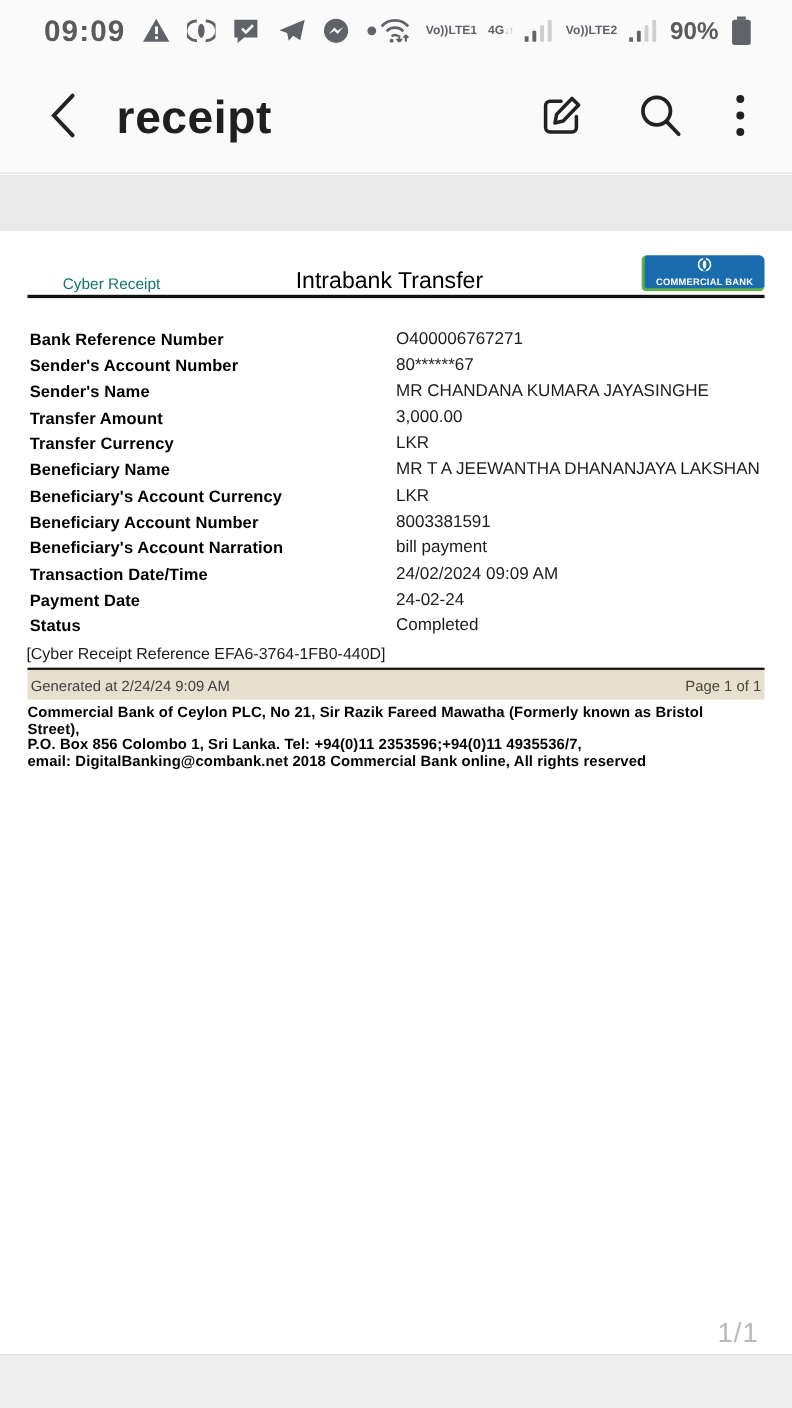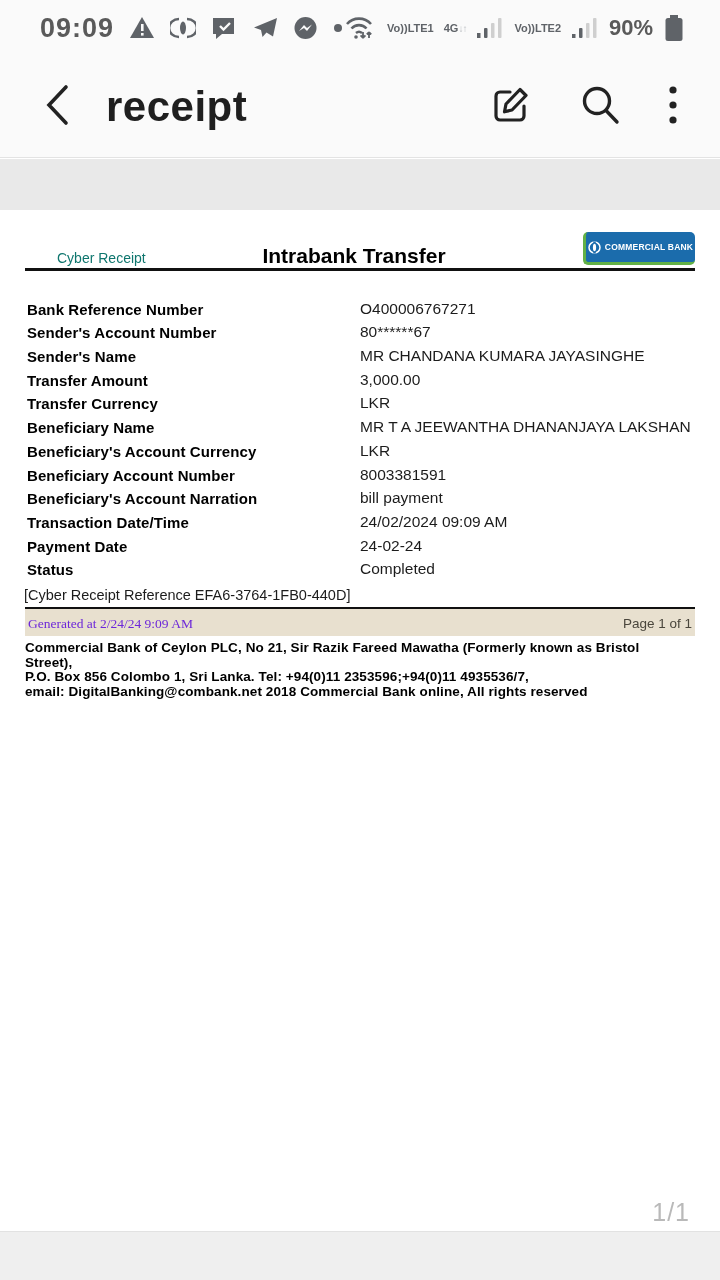--- a/index.html
+++ b/index.html
@@ -49,47 +49,47 @@
   .navbar { left:0; top:1231px; width:720px; height:49px; background:#efefef; border-top:1px solid #e2e2e2; }
 
   
   .page { left:0; top:210px; width:720px; height:1021px; background:#ffffff; }
 
   .doc-head {
     position:absolute; left:25px; top:22px; width:670px; height:36px;
     display:flex; align-items:center;
   }
   .doc-type { position:absolute; left:32px; bottom:2px; font-size:14px; color:#0f766e; }
-  .doc-title { position:absolute; left:0; right:12px; text-align:center; bottom:0px; font-size:21px; font-weight:700; color:#000; }
+  .doc-title { position:absolute; left:0; right:12px; text-align:center; bottom:0px; font-size:21px; font-weight:400; color:#000; }
   .doc-logo {
     position:absolute; right:0; top:0;
     width:112px; height:33px;
     background:#1b6cac;
     border-radius:5px;
     border-left:3px solid #62b146;
     border-bottom:3px solid #62b146;
-    display:flex; align-items:center; justify-content:center; gap:4px;
+    display:flex; align-items:center; justify-content:center; gap:4px;flex-direction:column;
   }
   .doc-logo .logo-text { color:#ffffff; font-size:8.5px; font-weight:700; letter-spacing:0.2px; white-space:nowrap; }
   .rule-1 { position:absolute; left:25px; top:58px; width:670px; height:3px; background:#111; }
 
   .fields { position:absolute; left:27px; top:84px; width:668px; }
   .field-row { display:flex; align-items:flex-end; height:23.7px; }
   .field-label { width:333px; font-size:15px; font-weight:700; color:#000; letter-spacing:0.1px; }
   .field-value { flex:1; font-size:15.5px; color:#1c1c1c; }
 
   .ref-line { position:absolute; left:24px; top:377px; font-size:14.5px; color:#1c1c1c; }
 
   .gen-bar {
     position:absolute; left:25px; top:397px; width:670px; height:29px;
     background:#e8e0cf; border-top:2.5px solid #111;
     display:flex; align-items:center; justify-content:space-between;
     padding:2px 3px 0 3px;
   }
-  .gen-left { font-size:13.5px; color:#6d28d9;font-family:Liberation Serif, serif; }
+  .gen-left { font-size:13.5px; color:#404040; }
   .gen-right { font-size:13.5px; color:#4a463c; }
 
   .address { position:absolute; left:25px; top:431px; width:660px; }
   .address div { font-size:13.5px; font-weight:700; color:#000; line-height:14.6px; letter-spacing:0.1px; }
 
   .page-indicator {
     position:absolute; right:30px; top:988px;
     font-size:25px; color:#b9b9b9; letter-spacing:1px;
   }
 </style>

